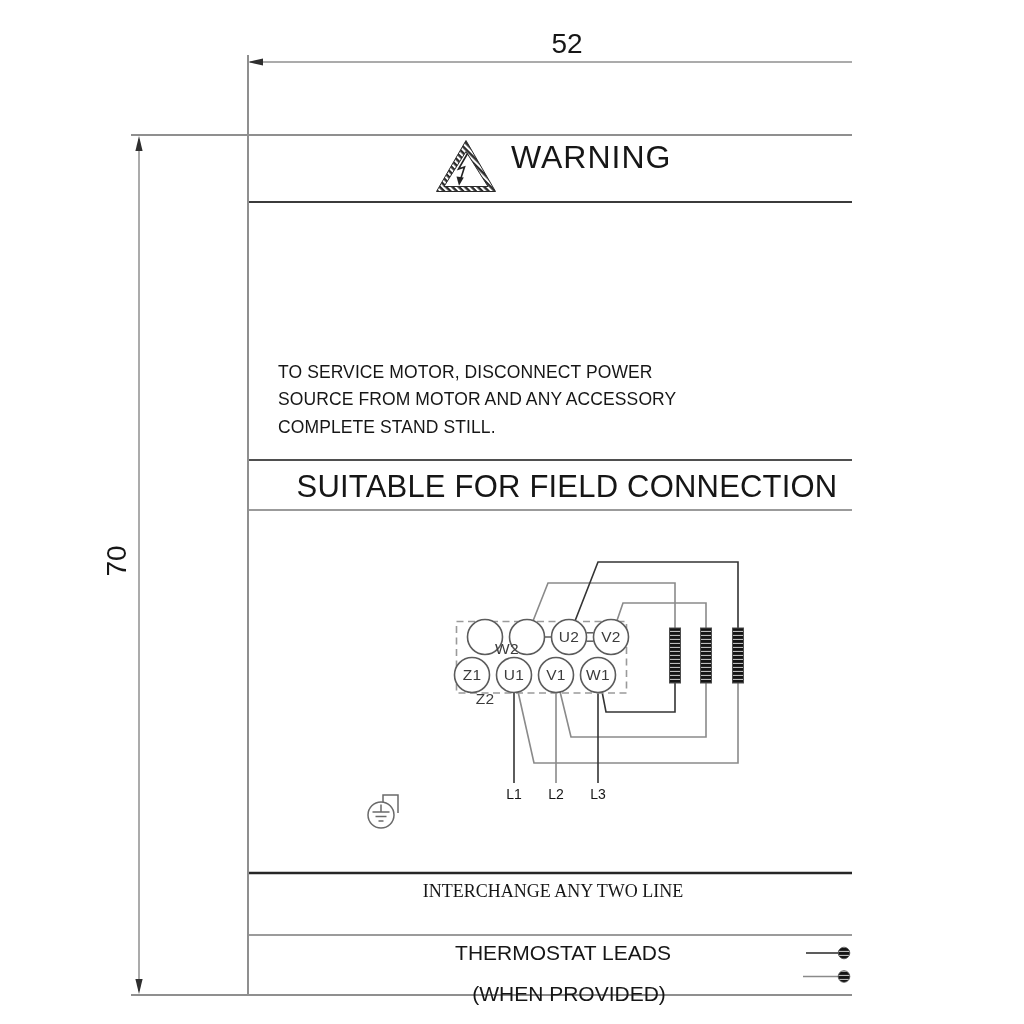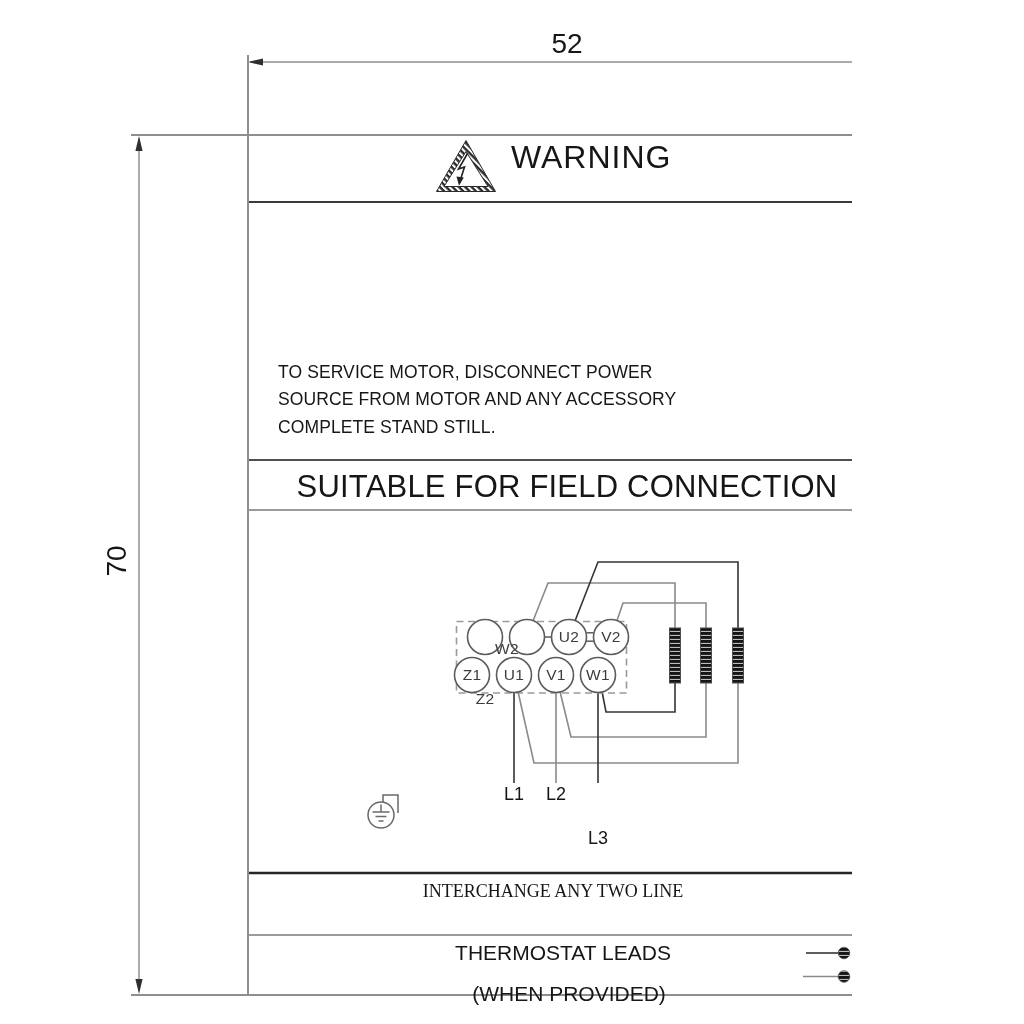--- a/index.html
+++ b/index.html
@@ -16,21 +16,21 @@
     color:#161616;
     white-space:nowrap;
     line-height:1;
   }
   .dim{font-size:28px;transform:translate(-50%,-50%);}
   .dim-v{transform:translate(-50%,-50%) rotate(-90deg);}
   .warn-title{font-size:32px;letter-spacing:1px;top:157px;left:511px;transform:translateY(-50%);}
   .para{font-size:17.5px;line-height:27.4px;letter-spacing:0.1px;}
   .banner{font-size:31px;letter-spacing:0.2px;transform:translate(-50%,-50%);}
   .term{font-size:15.5px;letter-spacing:0.3px;color:#3c3c3c;transform:translate(-50%,-50%);}
-  .lline{font-size:18px;transform:translate(-50%,-50%);}
+  .lline{font-size:14px;transform:translate(-50%,-50%);}
   .foot{font-size:18px;line-height:26px;text-align:center;transform:translateX(-50%);}
   .foot2{font-size:21px;transform:translate(-50%,-50%);}
   .jlab{font-size:15px;transform:translate(-50%,-50%);}
 </style>
 </head>
 <body>
 
 <div id="canvas">
 
   <svg id="drawing" width="1024" height="1024" viewBox="0 0 1024 1024">
@@ -154,21 +154,21 @@
   <div class="t term" style="left:507px;top:637px;margin-top:12px;">W2</div>
   <div class="t term" style="left:569px;top:637px;">U2</div>
   <div class="t term" style="left:611px;top:637px;">V2</div>
   <div class="t term" style="left:472px;top:675px;">Z1</div>
   <div class="t term" style="left:514px;top:675px;">U1</div>
   <div class="t term" style="left:556px;top:675px;">V1</div>
   <div class="t term" style="left:598px;top:675px;">W1</div>
 
   <div class="t lline" style="left:514px;top:794px;">L1</div>
   <div class="t lline" style="left:556px;top:794px;">L2</div>
-  <div class="t lline" style="left:598px;top:794px;margin-top:44px;">L3</div>
+  <div class="t lline" style="left:598px;top:794px;">L3</div>
 
   <div class="t foot" style="left:553px;top:878px;font-family:Liberation Serif, serif;">
     <div>INTERCHANGE ANY TWO LINE</div>
   </div>
   <div class="t foot2" style="left:563px;top:952px;">THERMOSTAT LEADS</div>
   <div class="t foot2" style="left:569px;top:977px;margin-top:16px;">(WHEN PROVIDED)</div>
 
   <div class="t jlab" style="left:864px;top:952.5px;">J</div>
   <div class="t jlab" style="left:864px;top:976.5px;">J</div>
 

